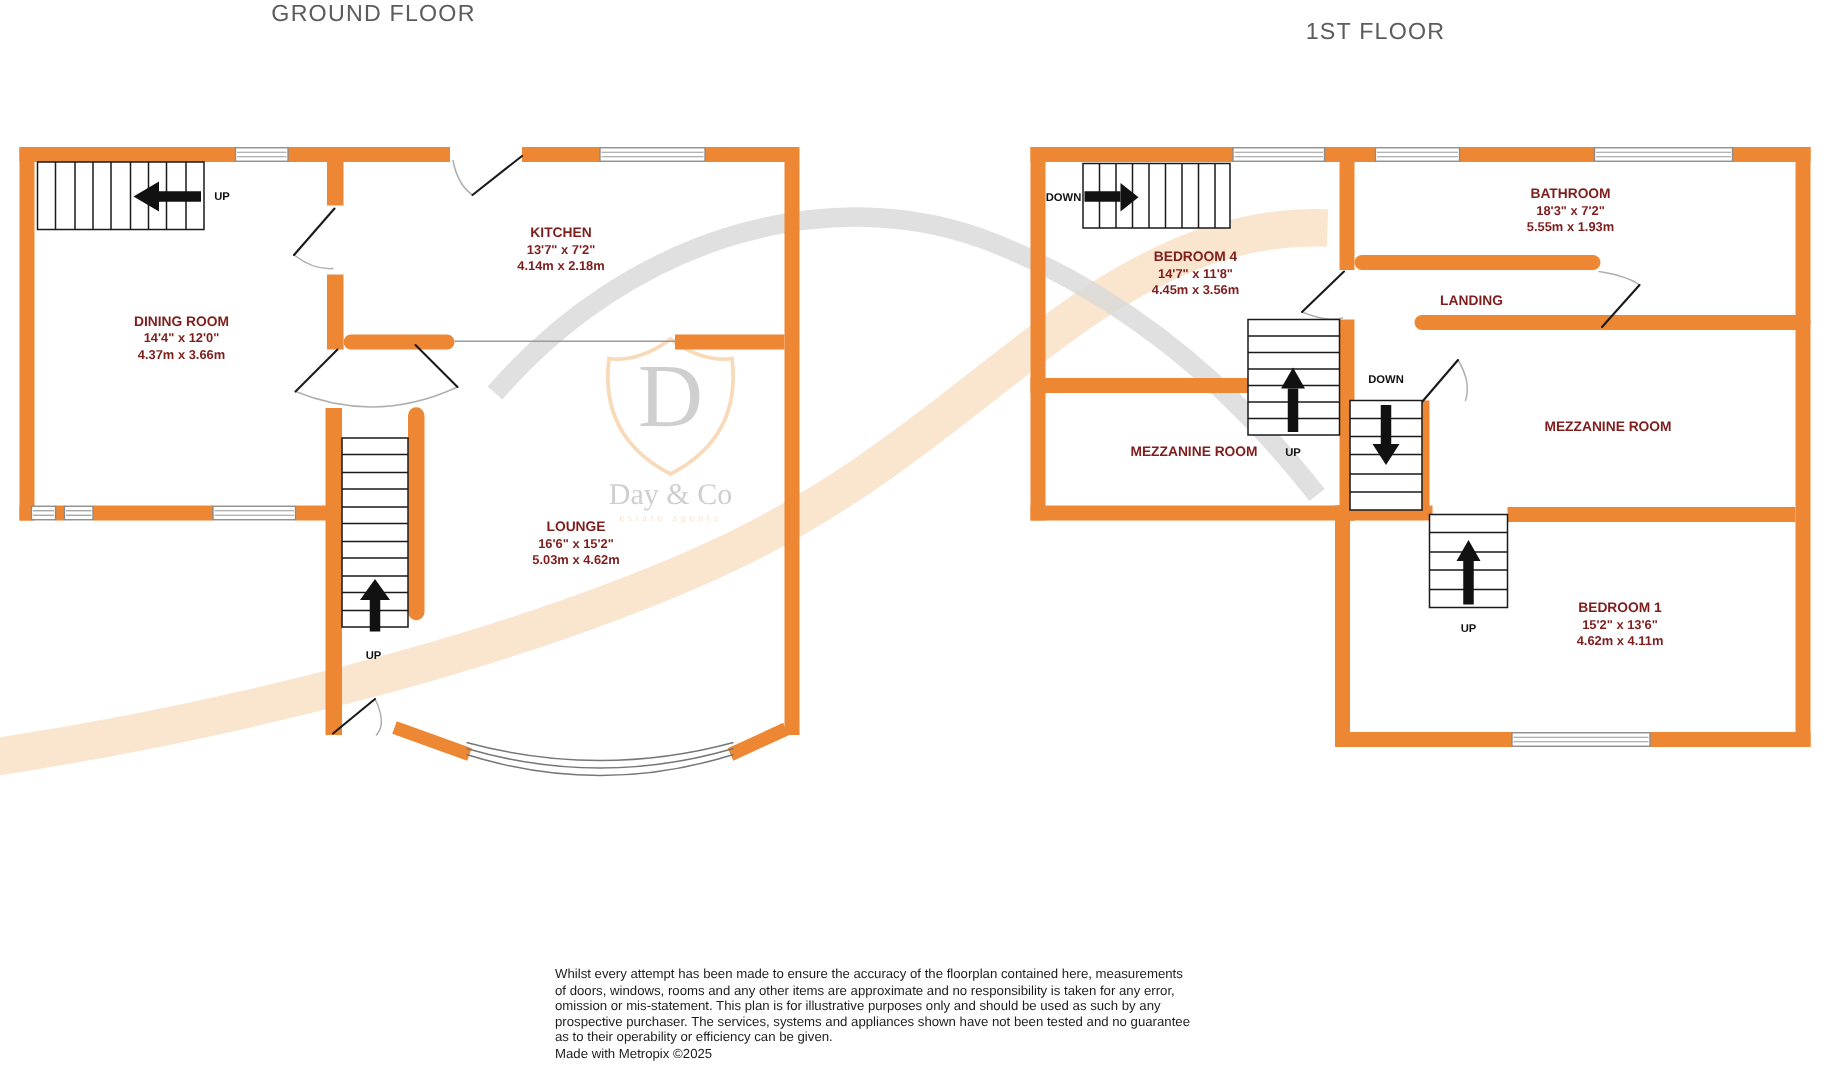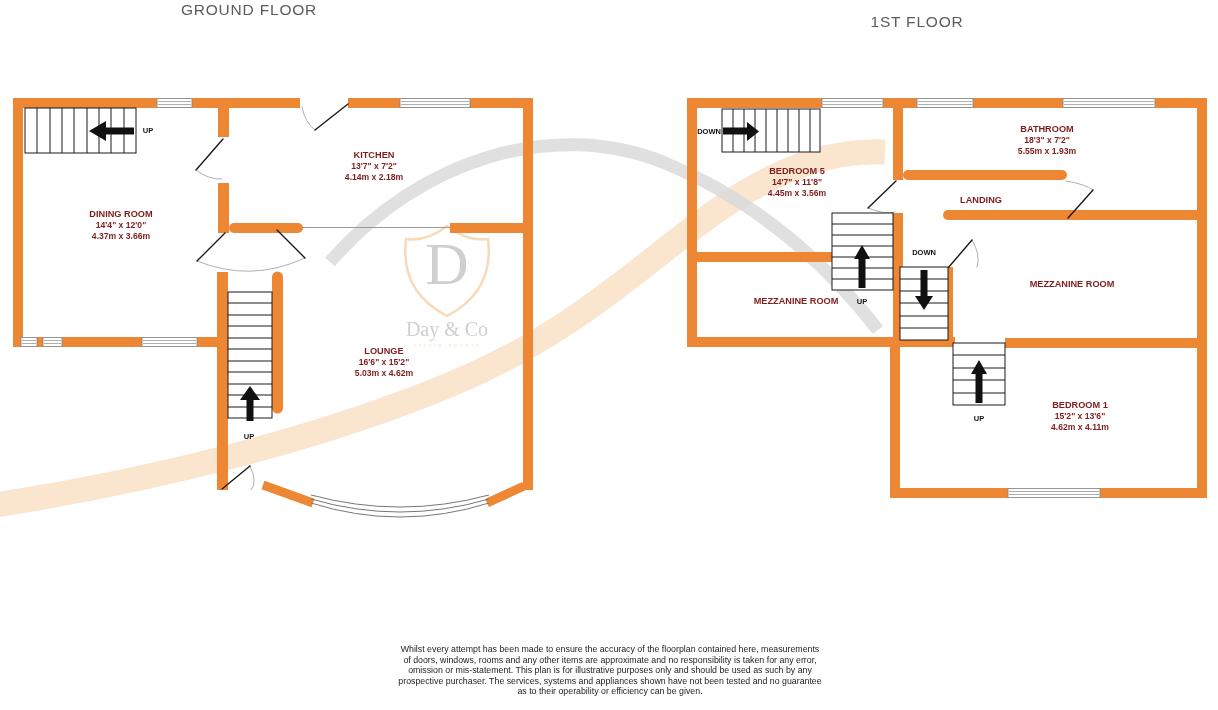--- a/index.html
+++ b/index.html
@@ -17,21 +17,21 @@
     color:#7f1d1d;font-weight:bold;line-height:11px;white-space:nowrap;z-index:3;
   }
   .room-label .rname{font-size:9.2px;}
   .room-label .rdim{font-size:8.6px;}
   .updown{
     position:absolute;transform:translateX(-50%);
     color:#111;font-weight:bold;font-size:7.5px;white-space:nowrap;z-index:3;
   }
   .footer{
     position:absolute;left:610px;top:644px;width:480px;transform:translateX(-50%);
-    text-align:center;color:#1c1c1c;font-size:8.8px;line-height:10.5px;z-index:3;
+    color:#1c1c1c;font-size:8.8px;line-height:10.5px;z-index:3;
   }
   .footer .disclaimer{white-space:pre-line;}
   .footer .credit{margin-top:0;}
 </style>
 </head>
 <body>
 
 <div class="canvas">
 
   <svg width="1218" height="710" viewBox="0 0 1218 710">
@@ -242,21 +242,21 @@
     <div class="rdim">13'7" x 7'2"</div>
     <div class="rdim">4.14m x 2.18m</div>
   </div>
   <div class="room-label" style="left:384px;top:346px">
     <div class="rname">LOUNGE</div>
     <div class="rdim">16'6" x 15'2"</div>
     <div class="rdim">5.03m x 4.62m</div>
   </div>
 
   <div class="room-label" style="left:797px;top:166px">
-    <div class="rname">BEDROOM 5</div>
+    <div class="rname">BEDROOM 4</div>
     <div class="rdim">14'7" x 11'8"</div>
     <div class="rdim">4.45m x 3.56m</div>
   </div>
   <div class="room-label" style="left:1047px;top:124px">
     <div class="rname">BATHROOM</div>
     <div class="rdim">18'3" x 7'2"</div>
     <div class="rdim">5.55m x 1.93m</div>
   </div>
   <div class="room-label" style="left:981px;top:195px">
     <div class="rname">LANDING</div>
@@ -279,15 +279,16 @@
   <div class="updown" style="left:862px;top:297px">UP</div>
   <div class="updown" style="left:924px;top:248px">DOWN</div>
   <div class="updown" style="left:979px;top:414px">UP</div>
 
   <div class="footer">
     <div class="disclaimer">Whilst every attempt has been made to ensure the accuracy of the floorplan contained here, measurements
 of doors, windows, rooms and any other items are approximate and no responsibility is taken for any error,
 omission or mis-statement. This plan is for illustrative purposes only and should be used as such by any
 prospective purchaser. The services, systems and appliances shown have not been tested and no guarantee
 as to their operability or efficiency can be given.</div>
+    <div class="credit">Made with Metropix ©2025</div>
   </div>
 
 </div>
 
 </body></html>

